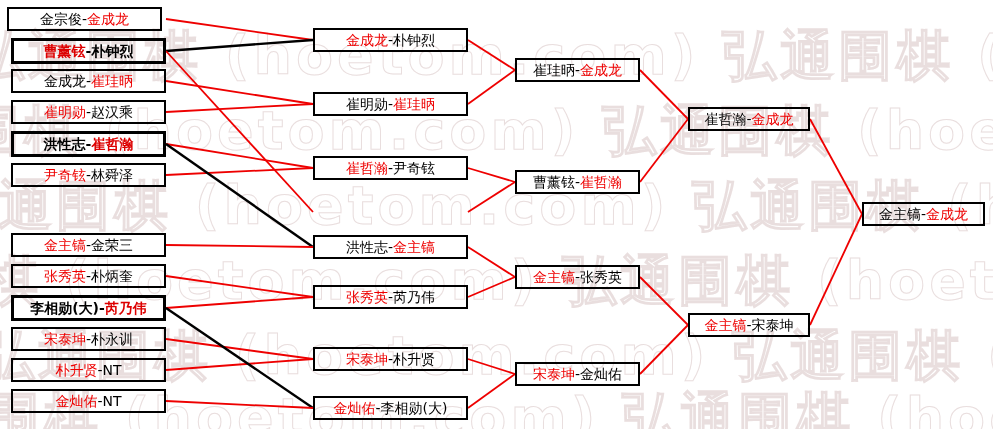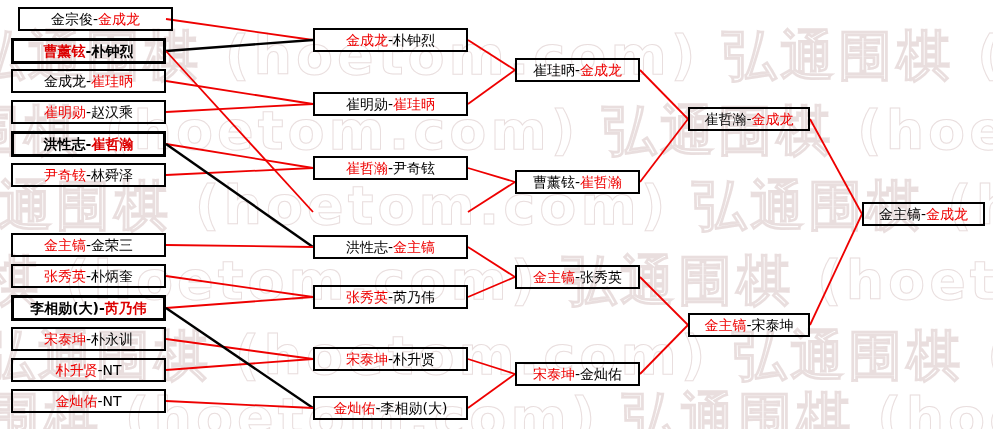--- a/index.html
+++ b/index.html
@@ -114,21 +114,21 @@
       <line x1="468" y1="408" x2="515" y2="374" stroke="#ee0000" stroke-width="1.8"></line>
       <line x1="640" y1="70" x2="688" y2="119" stroke="#ee0000" stroke-width="1.8"></line>
       <line x1="640" y1="182" x2="688" y2="119" stroke="#ee0000" stroke-width="1.8"></line>
       <line x1="640" y1="277" x2="688" y2="325" stroke="#ee0000" stroke-width="1.8"></line>
       <line x1="640" y1="374" x2="688" y2="325" stroke="#ee0000" stroke-width="1.8"></line>
       <line x1="810" y1="119" x2="862" y2="214" stroke="#ee0000" stroke-width="1.8"></line>
       <line x1="810" y1="325" x2="862" y2="214" stroke="#ee0000" stroke-width="1.8"></line>
     </svg>
 
   <div id="nodes-layer">
-      <div class="node" style="left: 18px; top: 7px; width: 155px; height: 24px;">
+      <div class="node" style="left: 7px; top: 7px; width: 155px; height: 24px;">
         <span class="p-lose">金宗俊</span>
         <span class="sep">-</span>
         <span class="p-win">金成龙</span>
       </div>
       <div class="node bold" style="left: 11px; top: 38px; width: 155px; height: 26px;">
         <span class="p-win">曹薰铉</span>
         <span class="sep">-</span>
         <span class="p-lose">朴钟烈</span>
       </div>
       <div class="node" style="left: 11px; top: 69px; width: 155px; height: 24px;">

